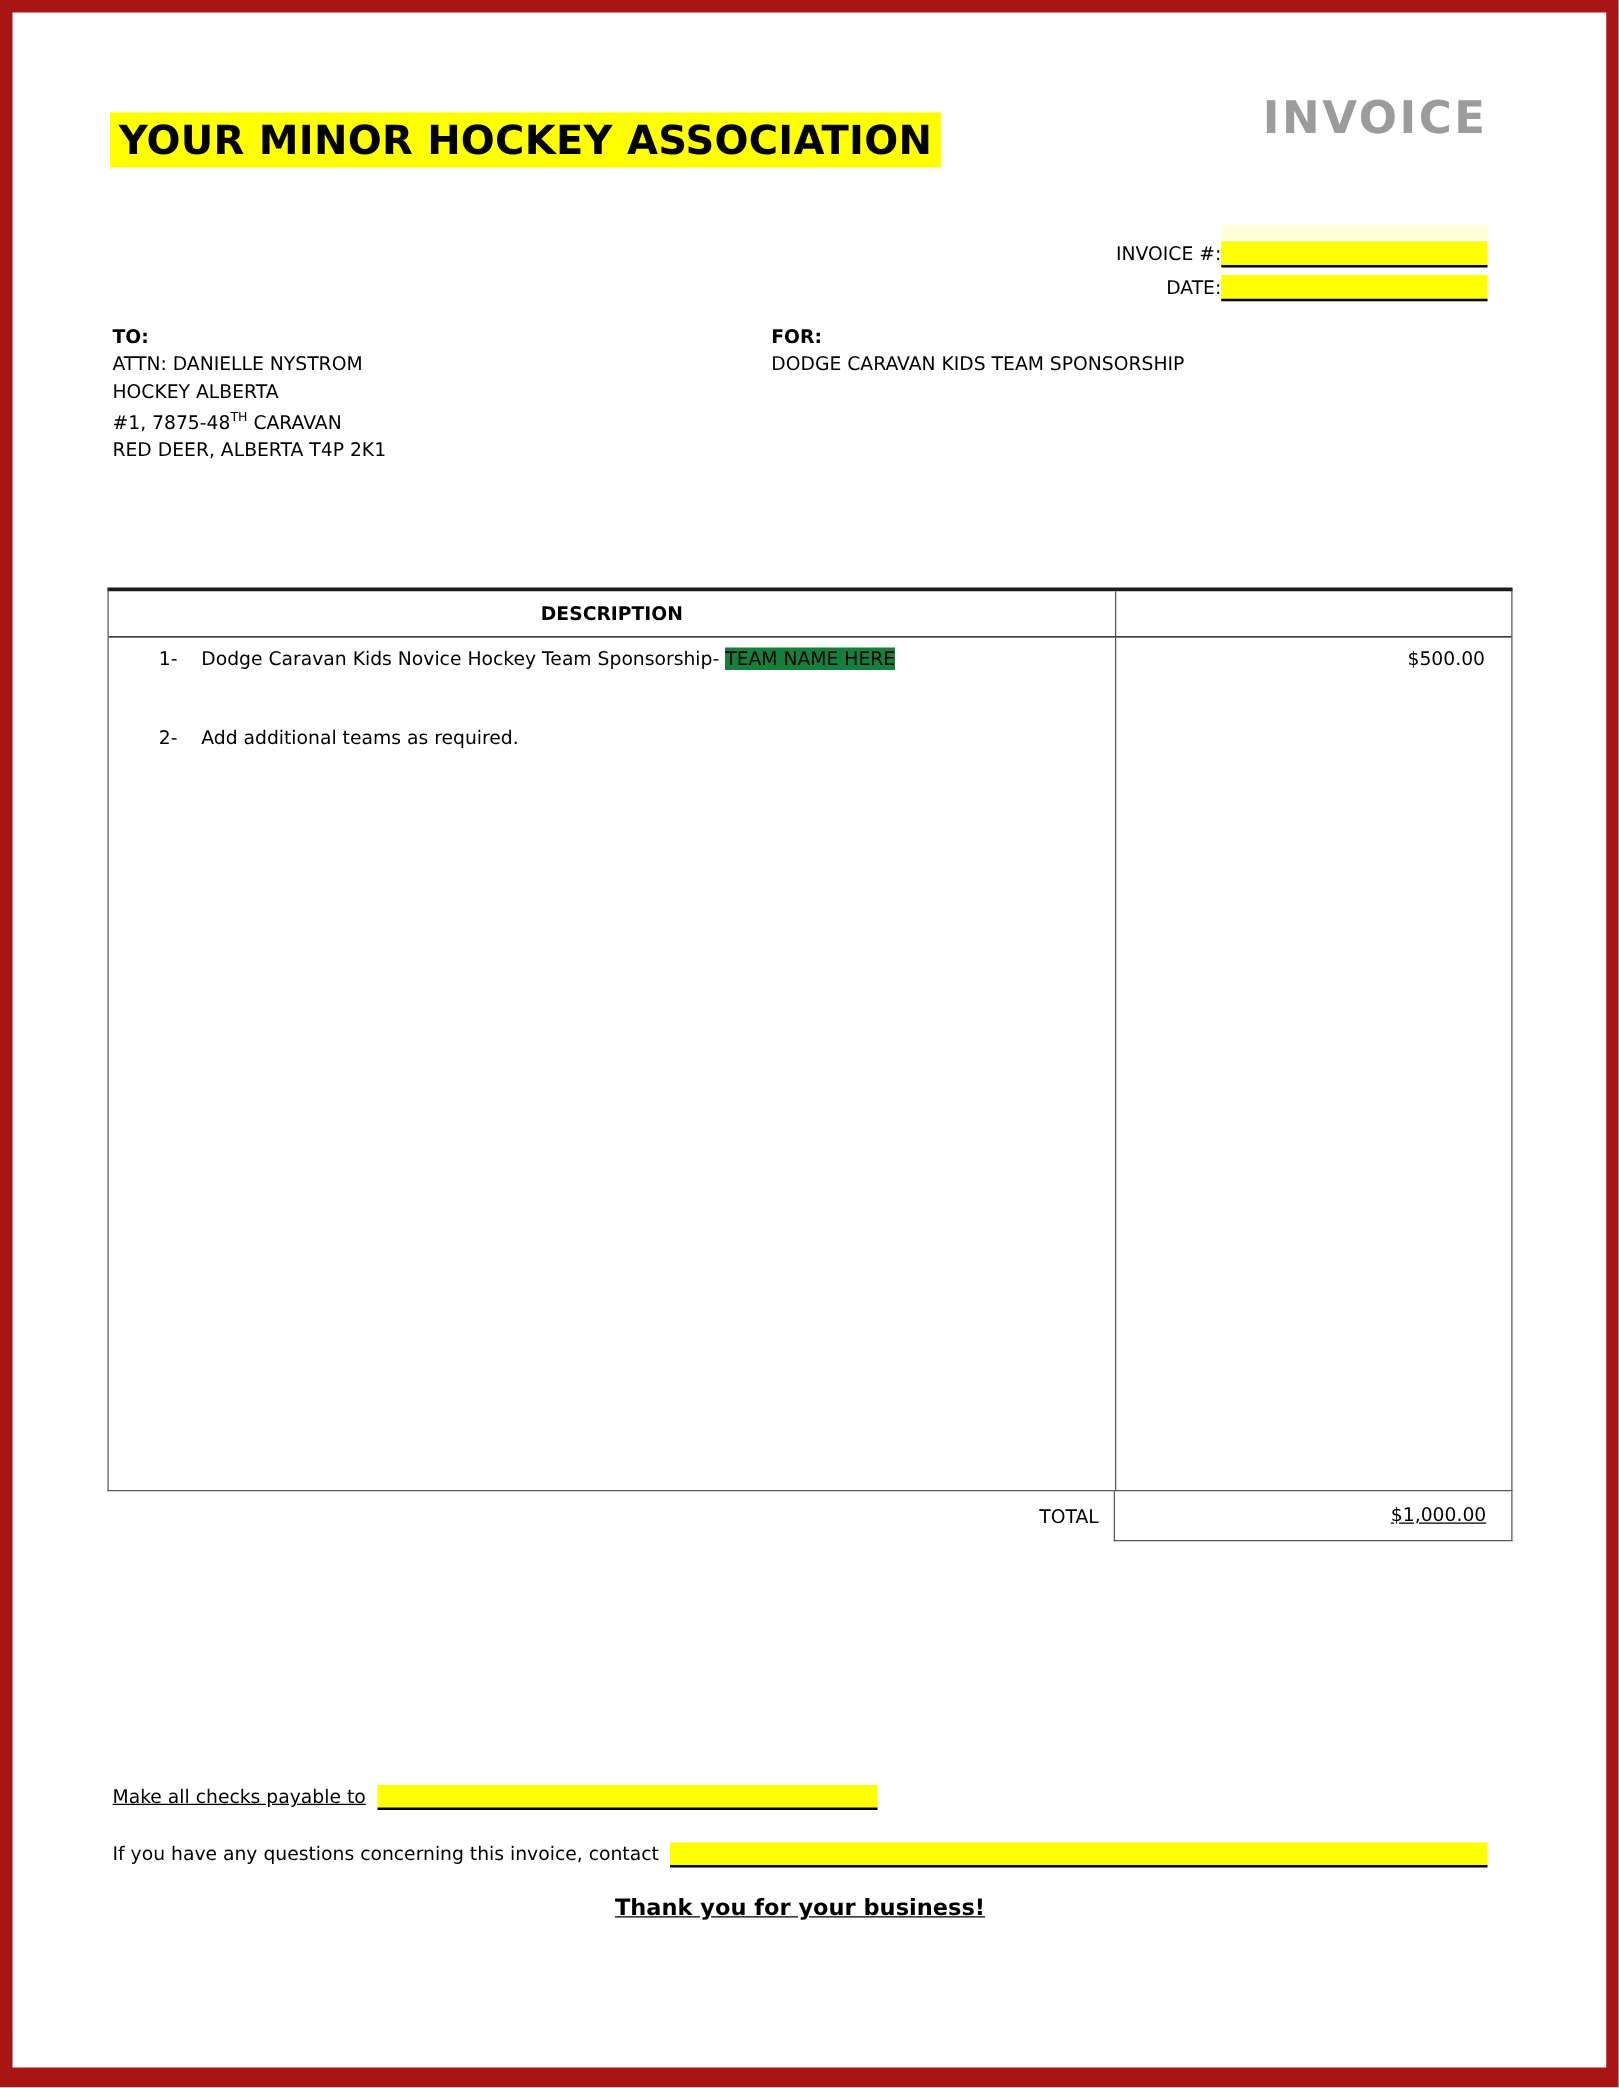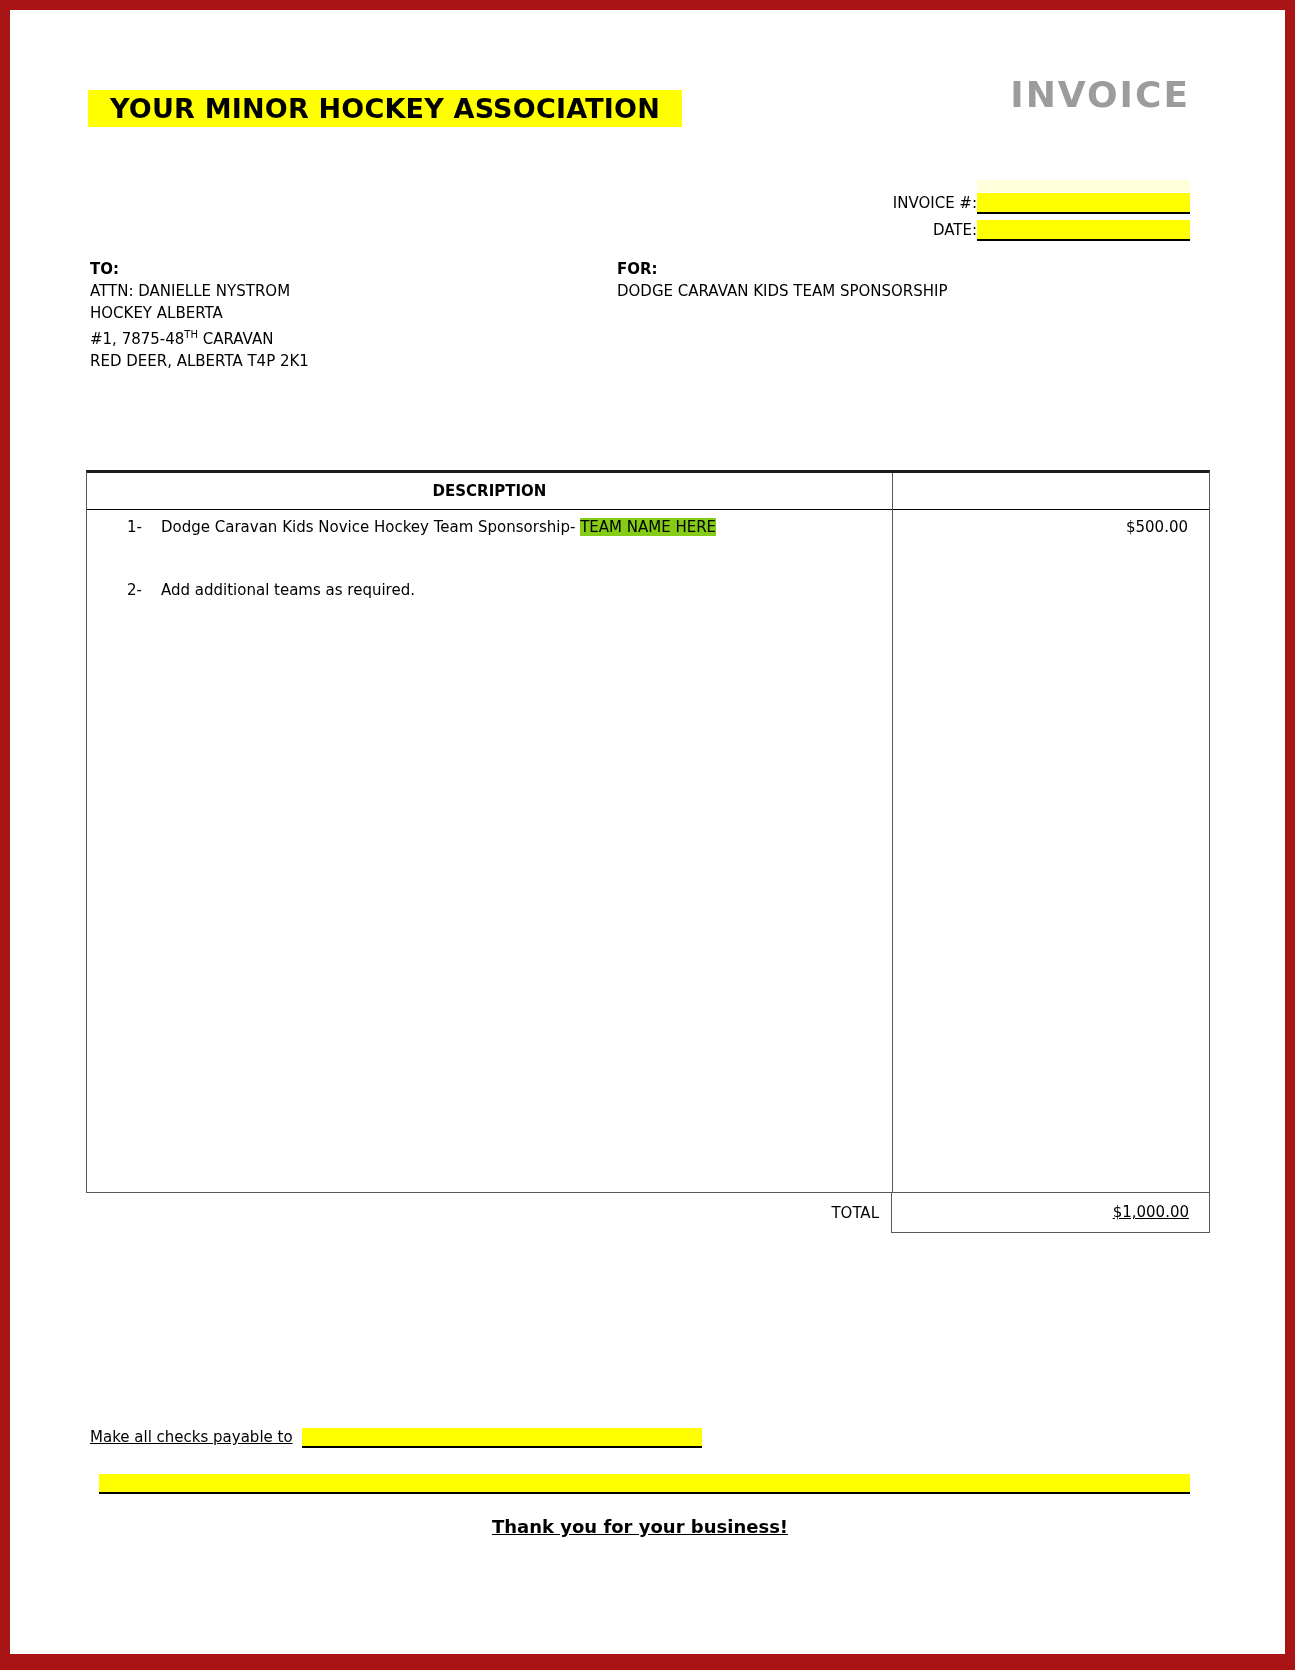--- a/index.html
+++ b/index.html
@@ -11,22 +11,22 @@
     border-style:solid;
     border-color:#A91414;
     border-width:10px 10px 16px 10px;
     font-family:"DejaVu Sans", "Liberation Sans", sans-serif;
     color:#000;
     overflow:hidden;
   }
   .company-title {
     position:absolute; left:78px; top:80px;
     background:#FFFF00;
-    font-size:27px; font-weight:bold;
-    padding:3px 22px;
+    font-size:32px; font-weight:bold;
+    padding:3px 7px;
     letter-spacing:0.2px;
     white-space:nowrap;
   }
   .invoice-word {
     position:absolute; top:64px; right:95px;
     font-size:36px; font-weight:bold;
     color:#9C9C9C; letter-spacing:2px;
     white-space:nowrap;
   }
   .pale-strip {
@@ -61,21 +61,21 @@
     position:absolute; left:805px; top:0; bottom:0;
     width:1px; background:#595959;
   }
   .hdr-row { display:flex; height:37px; border-bottom:1px solid #000000; }
   .hdr-desc { width:805px; text-align:center; line-height:36px; font-weight:bold; font-size:15px; }
   .hdr-amt  { flex:1;      text-align:center; line-height:36px; font-weight:bold; font-size:15px; }
   .item-row { position:absolute; left:40px; font-size:15px; white-space:nowrap; }
   .item-row-1 { top:45px; }
   .item-row-2 { top:108px; }
   .item-num { display:inline-block; width:34px; }
-  .team-highlight { background:#84cc16; }
+  .team-highlight { background:#15803d; }
   .item-amt { position:absolute; right:21px; font-size:15px; }
   .item-amt-1 { top:45px; }
   .total-row { display:flex; height:40px; width:1124px; }
   .total-label-cell {
     width:805px; text-align:right; padding-right:12px;
     line-height:40px; font-size:15px;
   }
   .total-amt-cell {
     width:319px;
     border:1px solid #595959; border-top:none;
@@ -168,18 +168,19 @@
       <div class="total-amt-cell">$1,000.00</div>
     </div>
   </div>
 
   <div class="payable-line">
     <span class="line-text">Make all checks payable to</span>
     <span class="payable-field"></span>
   </div>
 
   <div class="contact-line">
+    <span class="line-text">If you have any questions concerning this invoice, contact</span>
     <span class="contact-field"></span>
   </div>
 
   <div class="thanks">Thank you for your business!</div>
 
 </div>
 
 </body></html>

